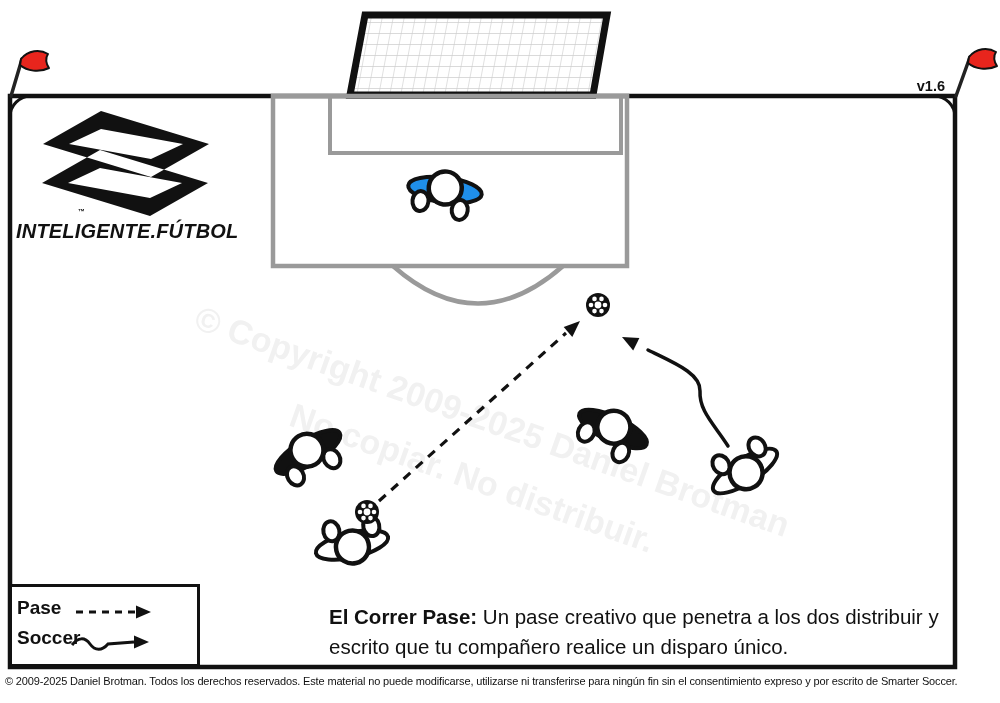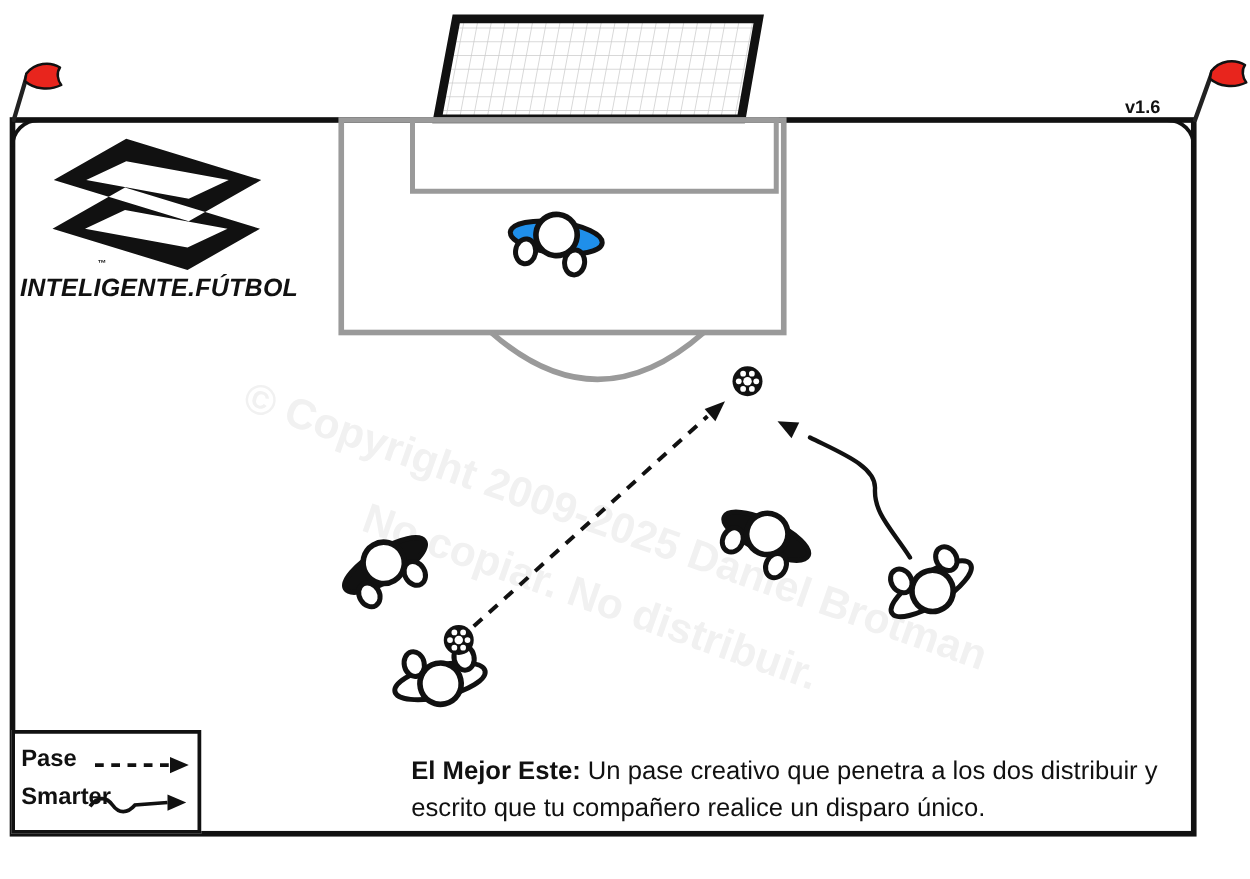--- a/index.html
+++ b/index.html
@@ -12,25 +12,25 @@
              text-align:center;}
   .watermark div{white-space:nowrap;}
   
   svg.pitch{position:absolute;left:0;top:0;z-index:2;}
   
   .logo-mark{position:absolute;left:33px;top:106px;z-index:4;}
   .logo-tm{position:absolute;left:78px;top:208px;z-index:4;font-size:7px;font-weight:700;letter-spacing:.5px;}
   .logo-text{position:absolute;left:16px;top:220px;z-index:4;font-size:20px;font-weight:700;
              font-style:italic;letter-spacing:.2px;white-space:nowrap;}
   
-  .version{position:absolute;left:900px;top:78px;width:45px;z-index:4;text-align:left;
+  .version{position:absolute;left:900px;top:78px;width:45px;z-index:4;text-align:right;
            font-size:14.5px;font-weight:700;}
   
   .legend{position:absolute;left:9px;top:584px;width:146px;height:77px;z-index:3;
-          background:#fff;border:3.5px solid #111;}
+          background:#fff;border:3.5px solid #111;padding-left:39px;}
   .legend .lbl{position:absolute;font-size:19px;font-weight:700;white-space:nowrap;}
   .legend .pase{left:5px;top:10px;}
   .legend .correr{left:5px;top:40px;}
   .legend svg{position:absolute;}
   .legend .arr1{left:62px;top:15px;}
   .legend .arr2{left:58px;top:45px;}
   
   .caption{position:absolute;left:329px;top:602px;z-index:4;font-size:20.5px;line-height:30px;
            white-space:nowrap;}
   .caption b{font-weight:700;}
@@ -152,26 +152,27 @@
   <div class="logo-text">INTELIGENTE.FÚTBOL</div>
 
   <div class="version">v1.6</div>
 
   <div class="legend">
     <div class="lbl pase">Pase</div>
     <svg class="arr1" width="82" height="20">
       <line x1="2" y1="10" x2="62" y2="10" stroke="#111" stroke-width="3" stroke-dasharray="7 6"></line>
       <polygon points="62,3.5 77,10 62,16.5" fill="#111"></polygon>
     </svg>
-    <div class="lbl correr">Smarter</div>
+    <div class="lbl correr">Soccer</div>
     <svg class="arr2" width="86" height="22">
       <path d="M 2 13 C 8 5 15 5 20 12 C 25 19 32 19 38 12 L 64 10" fill="none" stroke="#111" stroke-width="3"></path>
       <polygon points="64,3.5 79,10 64,16.5" fill="#111"></polygon>
     </svg>
   </div>
 
   <div class="caption">
-    <div><b>El Mejor Este:</b><span> Un pase creativo que penetra a los dos distribuir y</span></div>
+    <div><b>El Correr Pase:</b><span> Un pase creativo que penetra a los dos distribuir y</span></div>
     <div>escrito que tu compañero realice un disparo único.</div>
   </div>
 
+  <div class="footer">© 2009-2025 Daniel Brotman. Todos los derechos reservados. Este material no puede modificarse, utilizarse ni transferirse para ningún fin sin el consentimiento expreso y por escrito de Smarter Soccer.</div>
 
 </div>
 
 </body></html>

